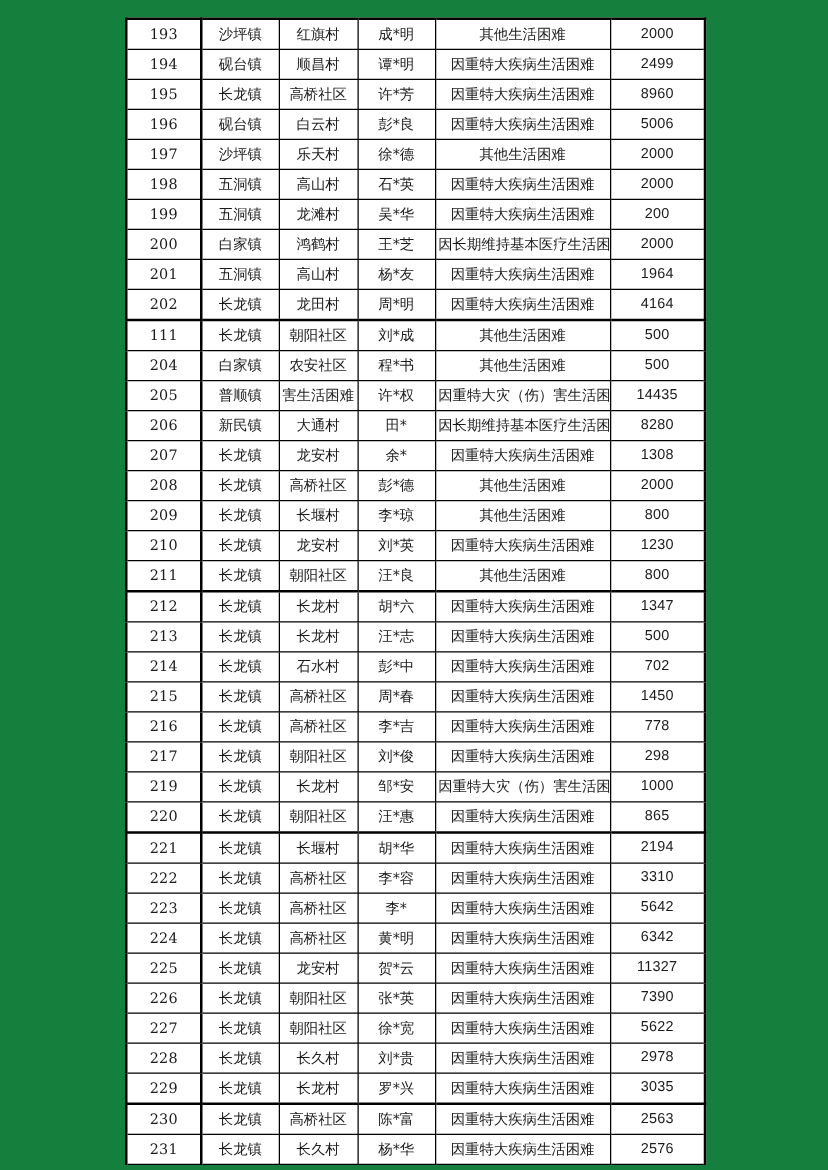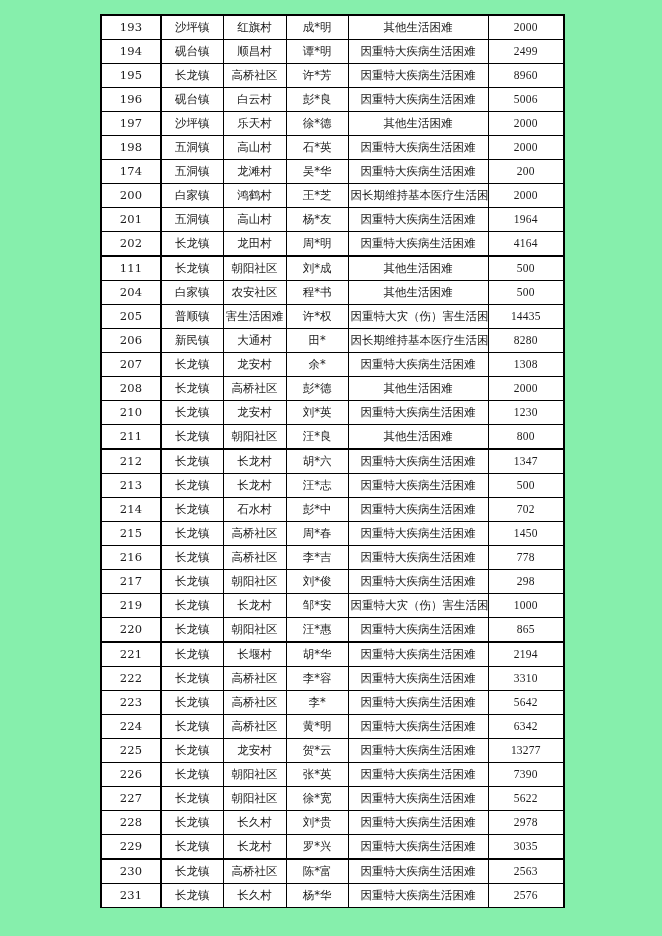--- a/index.html
+++ b/index.html
@@ -10,21 +10,21 @@
   body {
     width: 662px;
     height: 936px;
     font-family: "DejaVu Sans", "Liberation Sans", sans-serif;
     overflow: hidden;
   }
   #sheet {
     position: relative;
     width: 662px;
     height: 936px;
-    background: #86efac;
+    background: #15803d;
   }
   table.grid {
     position: absolute;
     left: 100px;
     top: 14px;
     width: 463px;
     border-collapse: collapse;
     table-layout: fixed;
     background: #ffffff;
   }
@@ -46,21 +46,21 @@
     color: #1b1b1b;
     white-space: nowrap;
     overflow: hidden;
   }
   td.cell-index {
     font-family: "DejaVu Serif", "Liberation Serif", serif;
     font-size: 11.5px;
     letter-spacing: 0.2px;
   }
   td.cell-amount {
-    font-family: Liberation Serif, serif;
+    font-family: Liberation Sans, sans-serif;
     font-size: 11.5px;
     letter-spacing: 0.2px;
     margin-top: 12px;
   }
   td.cell-town, td.cell-village, td.cell-name, td.cell-reason {
     font-family: "DejaVu Sans", "Liberation Sans", sans-serif;
     font-size: 11.5px;
   }
   td.cell-reason { font-size: 11px; }
 
@@ -126,21 +126,21 @@
         </tr>
         <tr>
           <td class="cell-index">198</td>
           <td class="cell-town">五洞镇</td>
           <td class="cell-village">高山村</td>
           <td class="cell-name">石*英</td>
           <td class="cell-reason">因重特大疾病生活困难</td>
           <td class="cell-amount">2000</td>
         </tr>
         <tr>
-          <td class="cell-index">174</td>
+          <td class="cell-index">199</td>
           <td class="cell-town">五洞镇</td>
           <td class="cell-village">龙滩村</td>
           <td class="cell-name">吴*华</td>
           <td class="cell-reason">因重特大疾病生活困难</td>
           <td class="cell-amount">200</td>
         </tr>
         <tr>
           <td class="cell-index">200</td>
           <td class="cell-town">白家镇</td>
           <td class="cell-village">鸿鹤村</td>
@@ -206,20 +206,28 @@
         </tr>
         <tr>
           <td class="cell-index">208</td>
           <td class="cell-town">长龙镇</td>
           <td class="cell-village">高桥社区</td>
           <td class="cell-name">彭*德</td>
           <td class="cell-reason">其他生活困难</td>
           <td class="cell-amount">2000</td>
         </tr>
         <tr>
+          <td class="cell-index">209</td>
+          <td class="cell-town">长龙镇</td>
+          <td class="cell-village">长堰村</td>
+          <td class="cell-name">李*琼</td>
+          <td class="cell-reason">其他生活困难</td>
+          <td class="cell-amount">800</td>
+        </tr>
+        <tr>
           <td class="cell-index">210</td>
           <td class="cell-town">长龙镇</td>
           <td class="cell-village">龙安村</td>
           <td class="cell-name">刘*英</td>
           <td class="cell-reason">因重特大疾病生活困难</td>
           <td class="cell-amount">1230</td>
         </tr>
         <tr class="break-below">
           <td class="cell-index">211</td>
           <td class="cell-town">长龙镇</td>
@@ -323,21 +331,21 @@
           <td class="cell-name">黄*明</td>
           <td class="cell-reason">因重特大疾病生活困难</td>
           <td class="cell-amount">6342</td>
         </tr>
         <tr>
           <td class="cell-index">225</td>
           <td class="cell-town">长龙镇</td>
           <td class="cell-village">龙安村</td>
           <td class="cell-name">贺*云</td>
           <td class="cell-reason">因重特大疾病生活困难</td>
-          <td class="cell-amount">13277</td>
+          <td class="cell-amount">11327</td>
         </tr>
         <tr>
           <td class="cell-index">226</td>
           <td class="cell-town">长龙镇</td>
           <td class="cell-village">朝阳社区</td>
           <td class="cell-name">张*英</td>
           <td class="cell-reason">因重特大疾病生活困难</td>
           <td class="cell-amount">7390</td>
         </tr>
         <tr>

